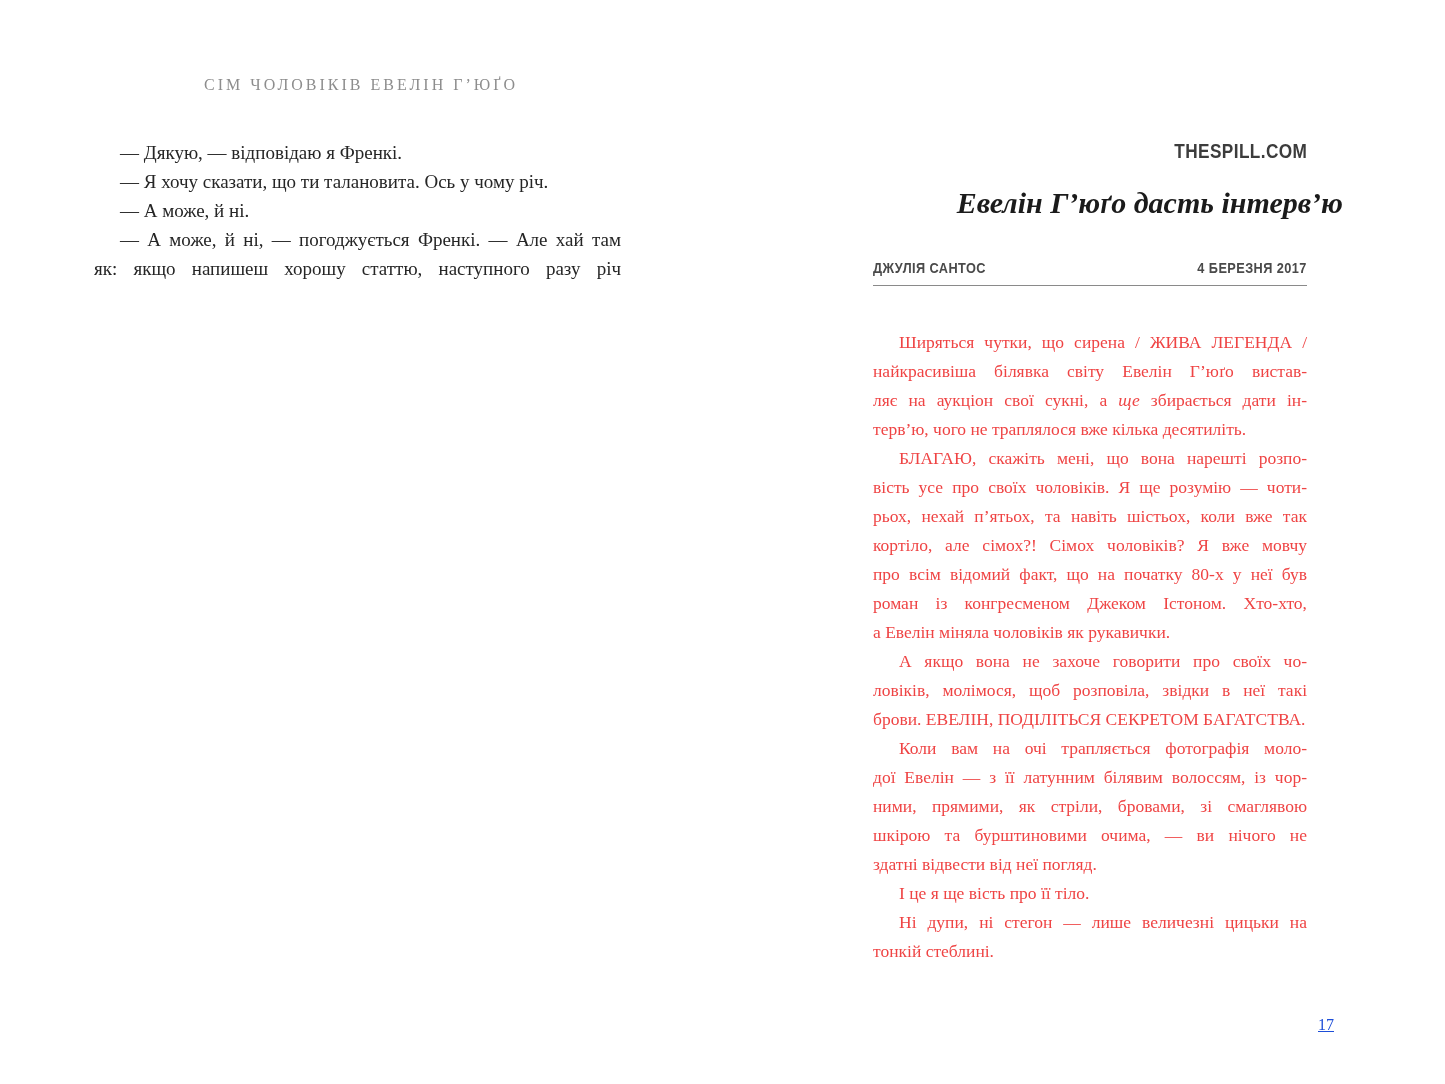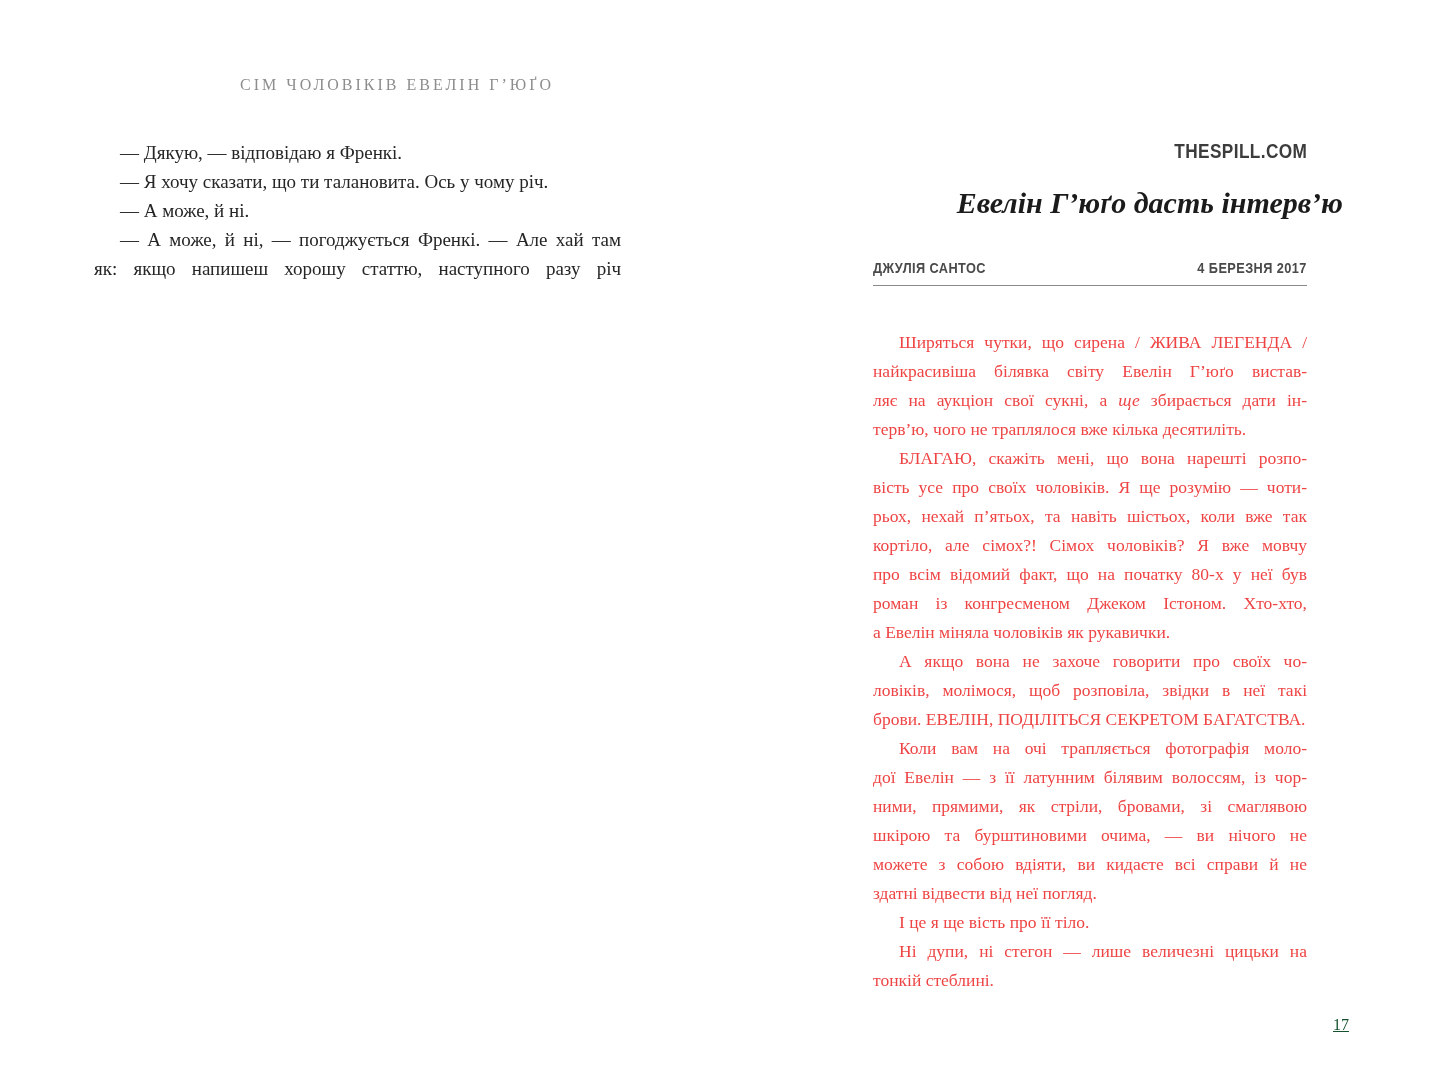--- a/index.html
+++ b/index.html
@@ -16,21 +16,20 @@
   .page-left  { left: 0;    width: 722px; }
   .page-right { left: 722px; width: 723px; }
 
   
   .running-head {
     position: absolute; top: 76px; left: 0; width: 722px;
     text-align: center;
     font-size: 16px; letter-spacing: 3px;
     color: #8d8d8d;
     font-family: "Liberation Serif", serif;
-    padding-left: 36px;
   }
   .lp-body {
     position: absolute; left: 94px; top: 138px; width: 527px;
     font-size: 19px; line-height: 29px; color: #262626;
     font-family: "Liberation Serif", serif;
   }
 
   
   .line { white-space: normal; }
   .just { text-align: justify; text-align-last: justify; }
@@ -69,23 +68,23 @@
   .byline-rule {
     position: absolute; left: 151px; top: 285px; width: 434px; height: 1px;
     background: #8a8a8a;
   }
   .article-body {
     position: absolute; left: 151px; top: 328px; width: 434px;
     font-size: 17.5px; line-height: 29px; color: #ef4444;
     font-family: "Liberation Serif", serif;
   }
   .page-number {
-    position: absolute; left: 569px; top: 1016px; width: 100px;
+    position: absolute; left: 554px; top: 1016px; width: 100px;
     text-align: center;
-    font-size: 16px; color: #14532d;
+    font-size: 16px; color: #1d4ed8;
     font-family: "Liberation Serif", serif;
     text-decoration: underline;
   }
 </style>
 </head>
 <body>
 
 <div class="page page-left">
 
   <div class="running-head">СІМ ЧОЛОВІКІВ ЕВЕЛІН Г’ЮҐО</div>
@@ -127,21 +126,20 @@
     <div class="line last">а Евелін міняла чоловіків як рукавички.</div>
 
     <div class="line indent just">А якщо вона не захоче говорити про своїх чо-</div>
     <div class="line just">ловіків, молімося, щоб розповіла, звідки в неї такі</div>
     <div class="line last">брови. ЕВЕЛІН, ПОДІЛІТЬСЯ СЕКРЕТОМ БАГАТСТВА.</div>
 
     <div class="line indent just">Коли вам на очі трапляється фотографія моло-</div>
     <div class="line just">дої Евелін — з її латунним білявим волоссям, із чор-</div>
     <div class="line just">ними, прямими, як стріли, бровами, зі смаглявою</div>
     <div class="line just">шкірою та бурштиновими очима, — ви нічого не</div>
-    <div class="line just">можете з собою вдіяти, ви кидаєте всі справи й не</div>
     <div class="line last">здатні відвести від неї погляд.</div>
 
     <div class="line indent last">І це я ще вість про її тіло.</div>
 
     <div class="line indent just">Ні дупи, ні стегон — лише величезні цицьки на</div>
     <div class="line last">тонкій стеблині.</div>
   </div>
 
   <div class="page-number">17</div>
 </div>

